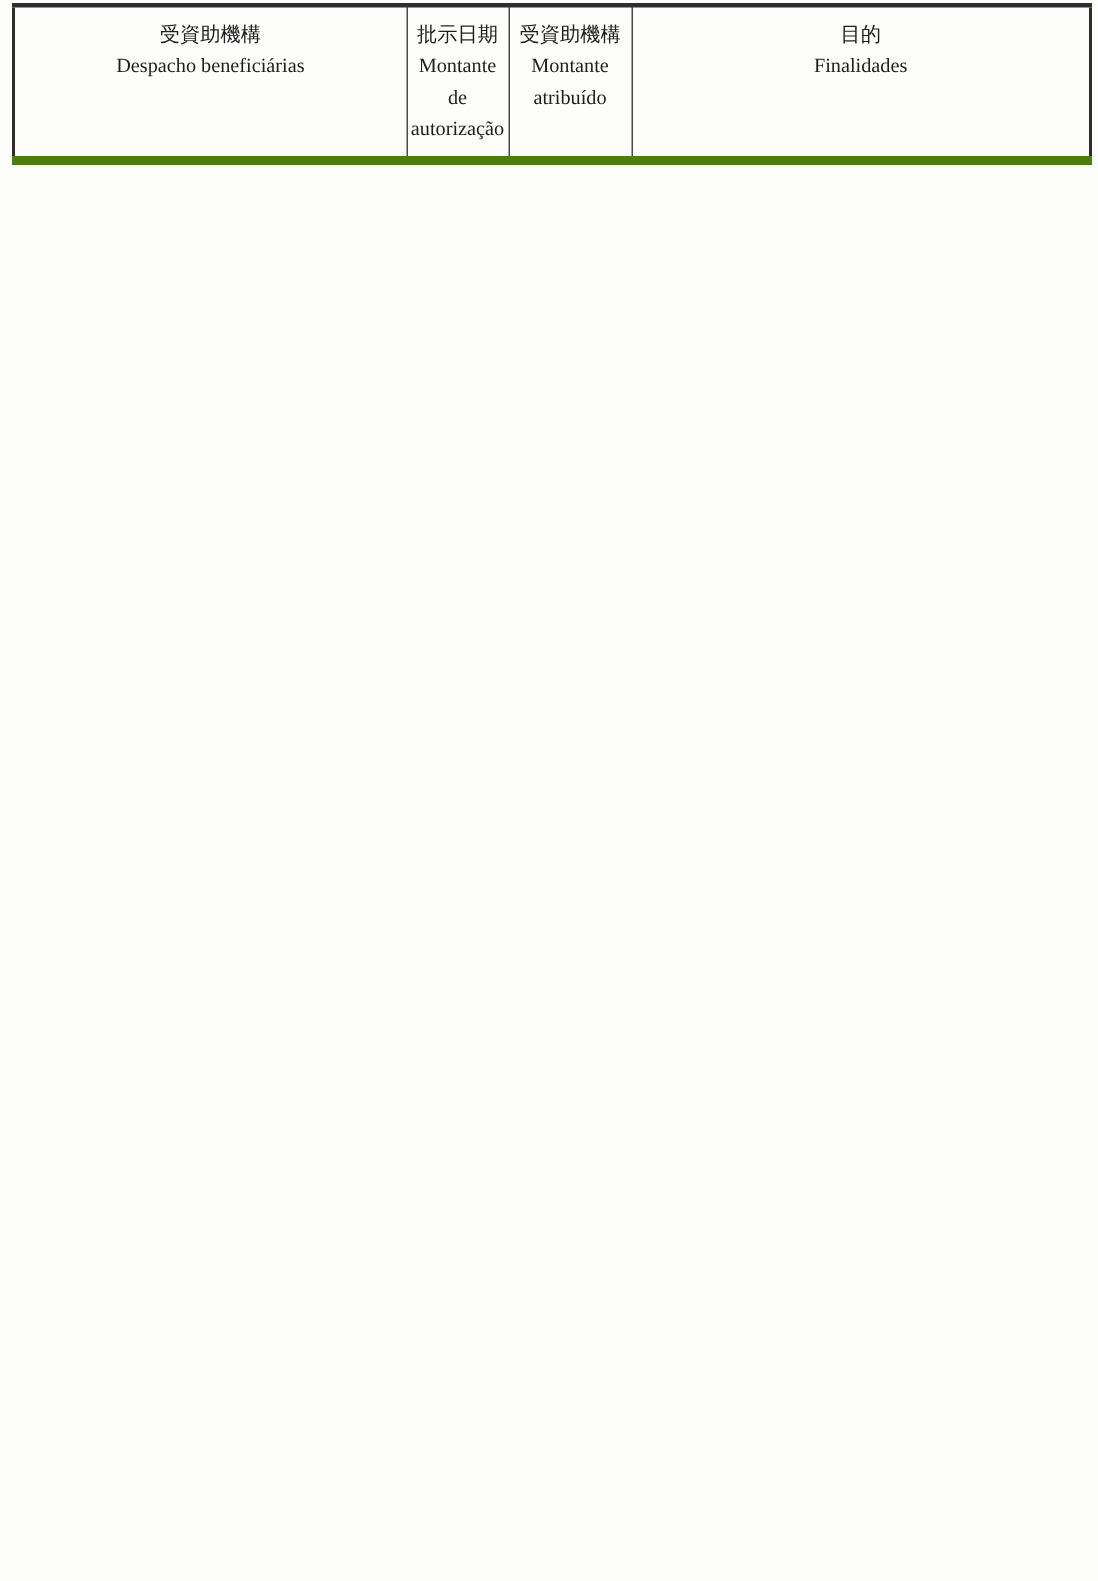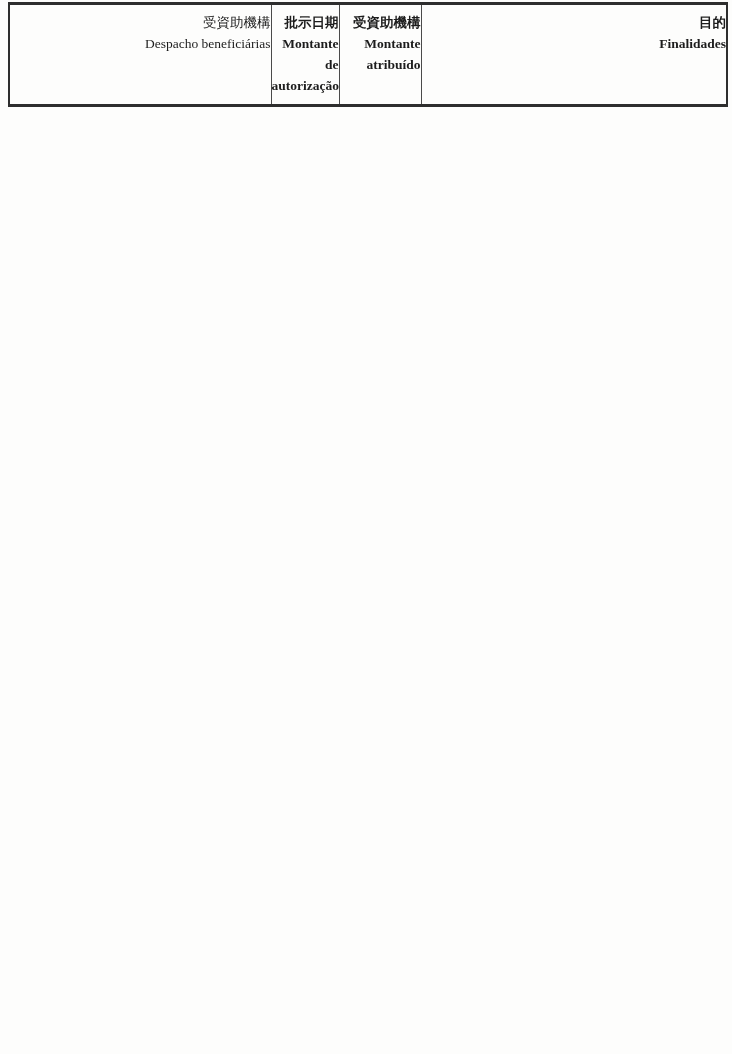--- a/index.html
+++ b/index.html
@@ -34,28 +34,27 @@
 
   th, td {
     vertical-align: top;
     font-weight: normal;
     font-size: 13.5px;
     line-height: 19.5px;
     padding: 0;
   }
   th + th, td.bl {
     border-left: 1px solid #4a4a4a;
-    font-weight: bold;
   }
   thead th {
-    text-align: right;
+    text-align: center;
     line-height: 21px;
     padding-top: 7px;
     padding-bottom: 8px;
-    border-bottom: 1px solid #4d7c0f;
+    border-bottom: 6px solid #4d7c0f;
   }
 </style>
 </head>
 <body>
 
 <div class="page">
   <table class="subsidy">
     <colgroup>
       <col class="c1">
         <col class="c2">

